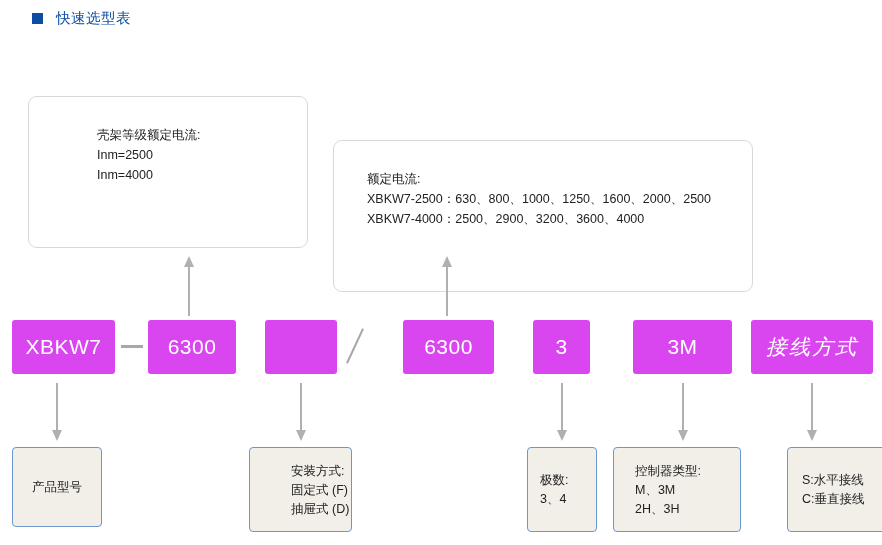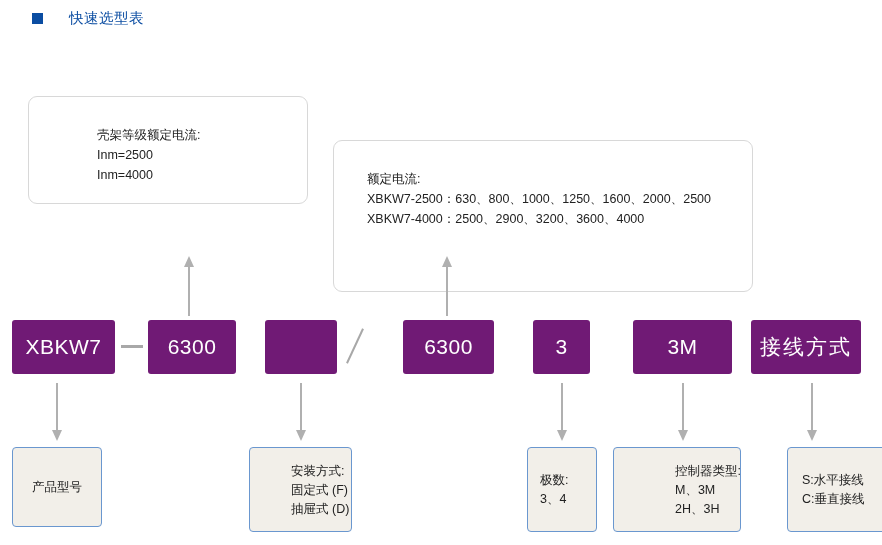--- a/index.html
+++ b/index.html
@@ -6,53 +6,53 @@
   body{
     width:882px;height:545px;
     background:#ffffff;
     font-family:"Liberation Sans","DejaVu Sans",sans-serif;
     position:relative;overflow:hidden;
     -webkit-font-smoothing:antialiased;
   }
   .stage{position:absolute;left:0;top:0;width:882px;height:545px;}
 
   
-  .header{position:absolute;left:32px;top:9px;display:flex;align-items:center;gap:26px;}
+  .header{position:absolute;left:32px;top:9px;display:flex;align-items:center;gap:13px;}
   .header .bullet{width:11px;height:11px;background:#0b4da2;display:block;}
   .header .title{font-size:14.5px;color:#0b4da2;letter-spacing:.5px;white-space:nowrap;}
 
   
   .infocard{
     position:absolute;background:#ffffff;border:1px solid #d8d8d8;border-radius:9px;
     box-sizing:border-box;
   }
   .infocard .inner{position:absolute;white-space:pre;line-height:20px;font-size:12.5px;color:#222;}
 
-  #infocard-frame{left:28px;top:96px;width:280px;height:108px;}
+  #infocard-frame{left:28px;top:96px;width:280px;height:152px;}
   #infocard-frame .inner{left:68px;top:28px;}
 
   #infocard-rated{left:333px;top:96px;width:420px;height:152px;margin-top:44px;}
   #infocard-rated .inner{left:33px;top:28px;}
 
   
   .bluebox{
-    position:absolute;background:#701a75;border-radius:3px;
+    position:absolute;background:#d946ef;border-radius:3px;
     display:flex;align-items:center;justify-content:center;
     color:#ffffff;box-sizing:border-box;white-space:nowrap;
   }
   .bluebox.t-latin{font-size:21px;letter-spacing:.5px;}
   .bluebox.t-cjk{font-size:21px;letter-spacing:2px;}
 
   #box-model   {left:12px; top:320px;width:103px;height:54px;}
   #box-frame   {left:148px;top:320px;width:88px; height:54px;}
   #box-install {left:265px;top:320px;width:72px; height:54px;}
   #box-rated   {left:403px;top:320px;width:91px; height:54px;}
   #box-poles   {left:533px;top:320px;width:57px; height:54px;}
   #box-ctrl    {left:633px;top:320px;width:99px; height:54px;}
-  #box-wiring  {left:751px;top:320px;width:110px;height:54px;}
+  #box-wiring  {left:751px;top:320px;width:122px;height:54px;font-style:italic;}
 
   
   .sep{position:absolute;background:#a8a8a8;}
   #sep-dash{left:121px;top:345px;width:22px;height:3px;}
   #sep-slash{left:354px;top:327px;width:2px;height:38px;transform:rotate(25deg);transform-origin:center;}
 
   
   .beigecard{
     position:absolute;background:#f2efe9;border:1px solid #6a97cf;border-radius:4px;
     box-sizing:border-box;
@@ -61,21 +61,21 @@
     position:absolute;left:0;right:0;top:50%;transform:translateY(-50%);
     text-align:center;white-space:pre;line-height:19px;font-size:12.5px;color:#222;
   }
 
   #beige-model  {left:12px; top:447px;width:90px; height:80px;}
   #beige-install{left:249px;top:447px;width:103px;height:85px;}
   #beige-poles  {left:527px;top:447px;width:70px; height:85px;}
   #beige-ctrl   {left:613px;top:447px;width:128px;height:85px;}
   #beige-wiring {left:787px;top:447px;width:120px;height:85px;}
   #beige-install .inner{padding-left:14px;text-align:left;margin-left:27px;}
-  #beige-ctrl .inner{padding-left:21px;text-align:left;margin-left:40px;}
+  #beige-ctrl .inner{padding-left:21px;text-align:left;}
   #beige-wiring .inner{padding-left:14px;text-align:left;}
   #beige-poles .inner{padding-left:12px;text-align:left;}
 
   
   .arrow{position:absolute;}
   .arrow .shaft{position:absolute;left:50%;margin-left:-1px;width:2px;background:#b0b0b0;}
   .arrow .head{position:absolute;left:50%;margin-left:-5px;width:0;height:0;
                border-left:5px solid transparent;border-right:5px solid transparent;}
   .arrow.up   .head{border-bottom:11px solid #b0b0b0;top:0;}
   .arrow.up   .shaft{top:9px;bottom:0;}

